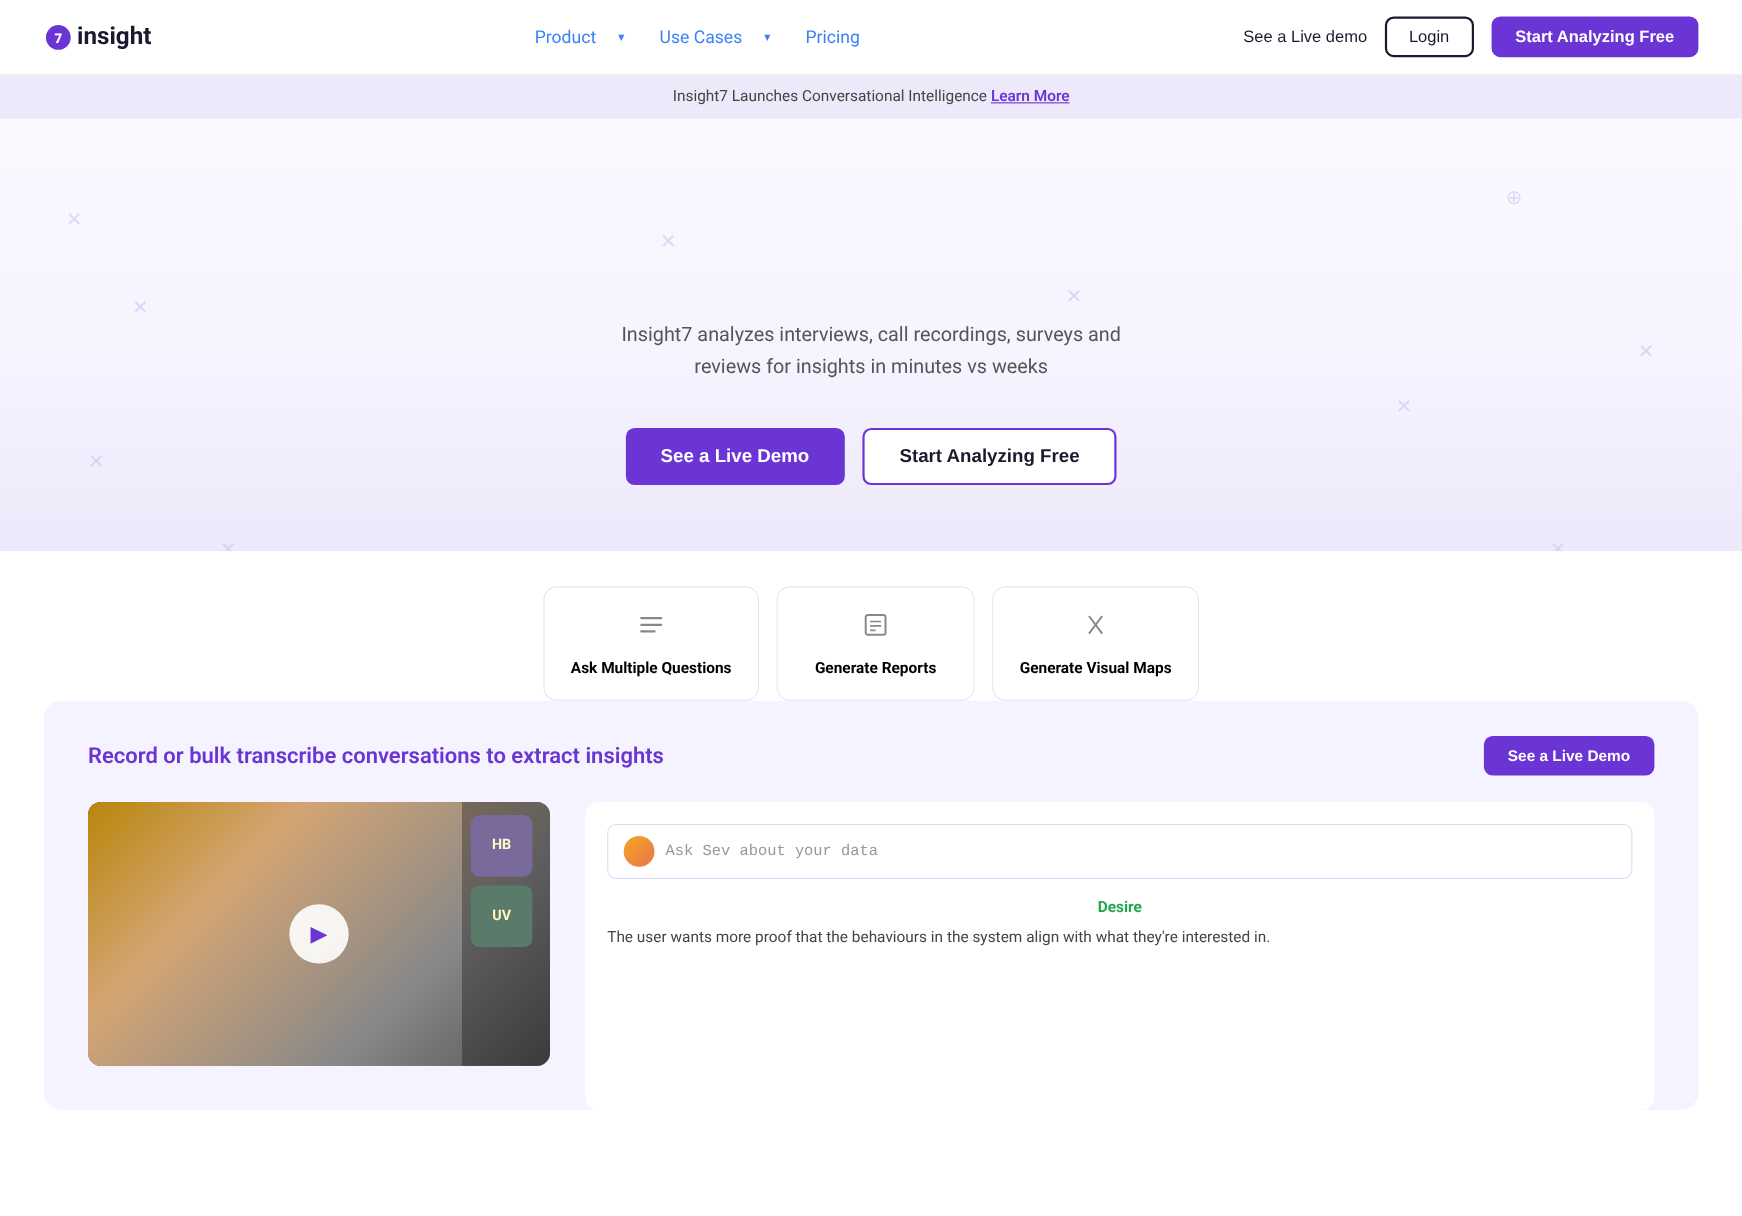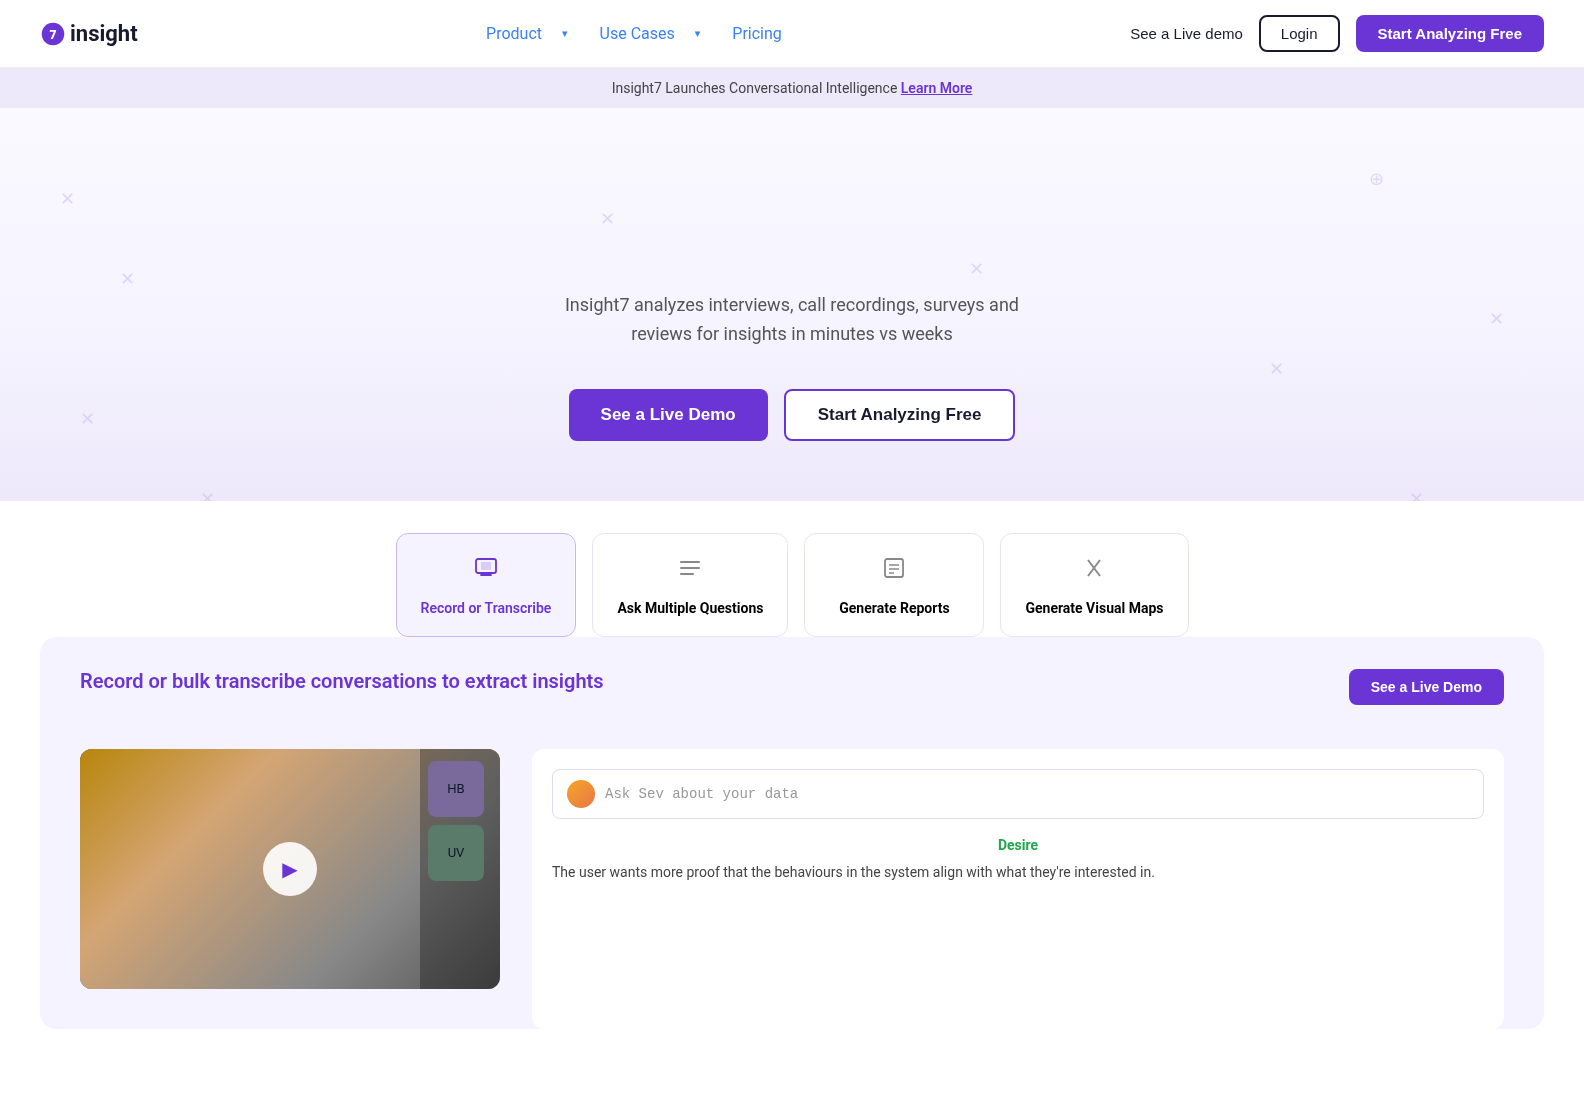--- a/index.html
+++ b/index.html
@@ -63,22 +63,22 @@
     .feature-tab.active .feature-tab-icon { color: #6b35d5; }
     .feature-tab-label { font-size: 14px; color: #000000; text-align: center; font-weight: 700; }
     .feature-tab.active .feature-tab-label { color: #6b35d5; font-weight: 600; }
 
     
     .feature-content-section {
       background: #f5f3ff; margin: 0 40px 40px; border-radius: 16px;
       padding: 32px 40px 0;
     }
     .feature-content-header {
-      display: flex; justify-content: space-between; align-items: flex-start;
-      margin-bottom: 44px;
+      display: flex; justify-content: space-between; align-items: center;
+      margin-bottom: 24px;
     }
     .feature-content-title { font-size: 20px; color: #6b35d5; font-weight: 600; }
     .btn-demo-sm { background: #6b35d5; color: #fff; border: none; border-radius: 8px; padding: 10px 22px; font-size: 14px; font-weight: 600; cursor: pointer; }
 
     
     .feature-demo-row { display: flex; gap: 32px; align-items: flex-start; }
     .video-container {
       width: 420px; flex-shrink: 0; border-radius: 12px; overflow: hidden;
       position: relative; background: #888;
     }
@@ -99,21 +99,21 @@
     }
     .avatar-list {
       position: absolute; right: 0; top: 0; bottom: 0;
       display: flex; flex-direction: column; gap: 8px;
       padding: 12px 8px; background: rgba(0,0,0,0.3);
       width: 80px;
     }
     .avatar-item {
       width: 56px; height: 56px; border-radius: 8px;
       background: #555; display: flex; align-items: center; justify-content: center;
-      font-size: 13px; font-weight: 400; color: #0f172a;
+      font-size: 13px; font-weight: 700; color: #fef9c3;
     }
     .avatar-item.hb { background: #7a6a9b; }
     .avatar-item.uv { background: #5a7a6a; }
 
     
     .insights-panel {
       flex: 1; background: #fff; border-radius: 12px; padding: 20px;
       min-height: 280px;
     }
     .insights-tabs { display: flex; gap: 24px; border-bottom: 2px solid #f0f0f0; margin-bottom: 16px; }
@@ -187,30 +187,20 @@
   </h1>
   <p class="hero-subtitle">Insight7 analyzes interviews, call recordings, surveys and reviews for insights in minutes vs weeks</p>
   <div class="hero-buttons">
     <button class="btn-hero-primary">See a Live Demo</button>
     <button class="btn-hero-secondary">Start Analyzing Free</button>
   </div>
 </section>
 
 <div class="feature-tabs-section">
   <div class="feature-tabs">
-    <div class="feature-tab active">
-      <span class="feature-tab-icon">
-        <svg width="28" height="28" viewBox="0 0 28 28" fill="none">
-            <rect x="4" y="5" width="20" height="14" rx="2" stroke="#6b35d5" stroke-width="1.8"></rect>
-            <rect x="9" y="8" width="10" height="8" rx="1" fill="#6b35d5" opacity="0.2"></rect>
-            <line x1="9" y1="21" x2="19" y2="21" stroke="#6b35d5" stroke-width="1.8" stroke-linecap="round"></line>
-          </svg>
-      </span>
-      <span class="feature-tab-label">Record or Transcribe</span>
-    </div>
     <div class="feature-tab">
       <span class="feature-tab-icon">
         <svg width="28" height="28" viewBox="0 0 28 28" fill="none">
             <rect x="4" y="7" width="20" height="2" rx="1" fill="#888"></rect>
             <rect x="4" y="13" width="20" height="2" rx="1" fill="#888"></rect>
             <rect x="4" y="19" width="14" height="2" rx="1" fill="#888"></rect>
           </svg>
       </span>
       <span class="feature-tab-label">Ask Multiple Questions</span>
     </div>

